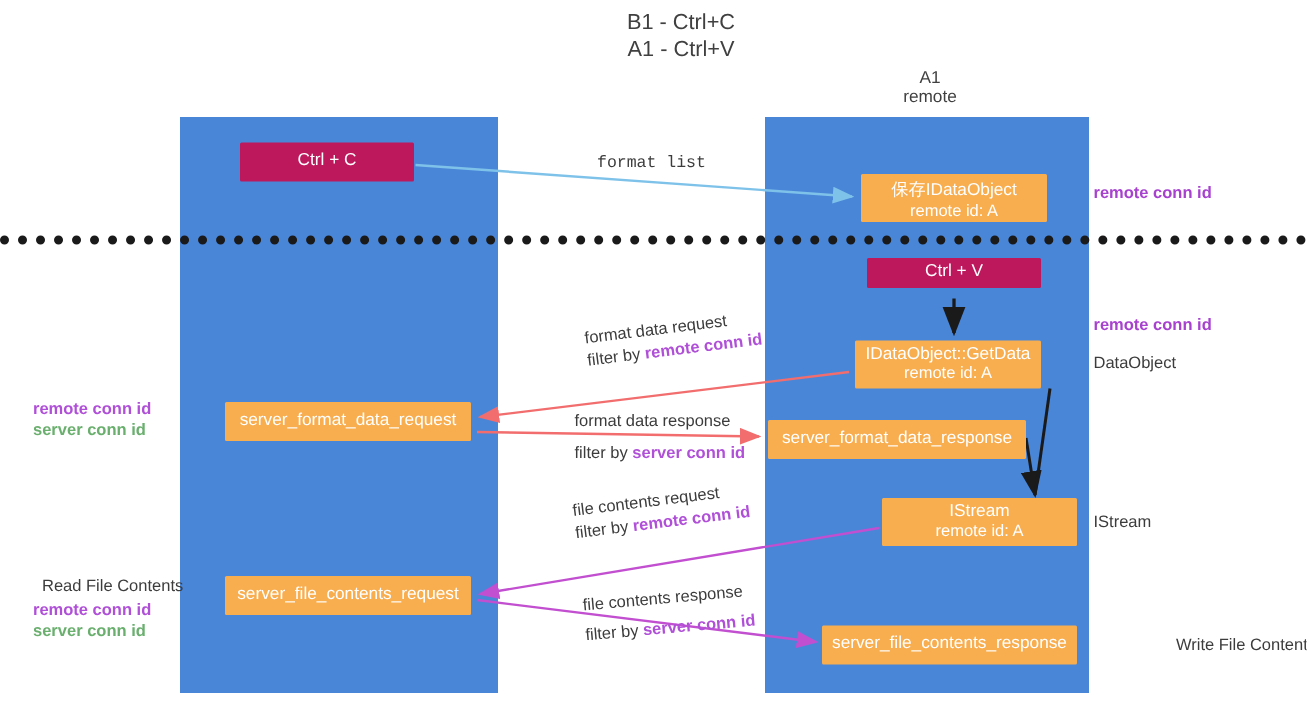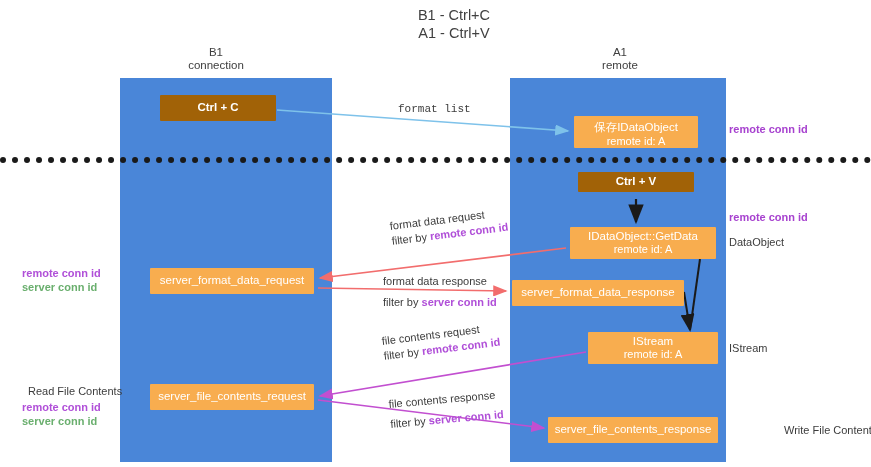--- a/index.html
+++ b/index.html
@@ -39,28 +39,28 @@
     border-top:6px dotted #1a1a1a;
   }
 
   
   .node{
     position:absolute;box-sizing:border-box;
     display:flex;flex-direction:column;align-items:center;justify-content:center;
     color:#ffffff;font-size:11.5px;line-height:13.5px;text-align:center;
     border-radius:1px;
   }
-  .node.green{background:#a16207;font-weight:bold;}
+  .node.green{background:#be185d;}
   .node.orange{background:#f8ad4f;}
   .node .l2{font-size:11px;}
 
   #n-ctrl-c{left:160px;top:95px;width:116px;height:26px;}
   #n-save-ido{left:574px;top:116px;width:124px;height:32px;justify-content:flex-end;}
   #n-ctrl-v{left:578px;top:172px;width:116px;height:20px;}
-  #n-getdata{left:570px;top:227px;width:146px;height:32px;}
+  #n-getdata{left:570px;top:227px;width:124px;height:32px;}
   #n-sfd-req{left:150px;top:268px;width:164px;height:26px;}
   #n-sfd-res{left:512px;top:280px;width:172px;height:26px;}
   #n-istream{left:588px;top:332px;width:130px;height:32px;}
   #n-sfc-req{left:150px;top:384px;width:164px;height:26px;}
   #n-sfc-res{left:548px;top:417px;width:170px;height:26px;}
 
   
   .ann{position:absolute;font-size:11px;line-height:14px;color:#3c3c3c;white-space:nowrap;}
   .purple{color:#b04fd8;font-weight:bold;}
   .green-t{color:#6aaf6e;font-weight:bold;}
@@ -87,24 +87,20 @@
 </head>
 <body>
 
 <div class="stage">
 
   <div class="title">
     <span>B1 - Ctrl+C</span>
     <span>A1 - Ctrl+V</span>
   </div>
 
-  <div class="col-head" id="head-b1">
-    <span>B1</span>
-    <span>connection</span>
-  </div>
   <div class="col-head" id="head-a1">
     <span>A1</span>
     <span>remote</span>
   </div>
 
   <div class="lane" id="lane-b1"></div>
   <div class="lane" id="lane-a1"></div>
 
   <div class="divider"></div>
 

